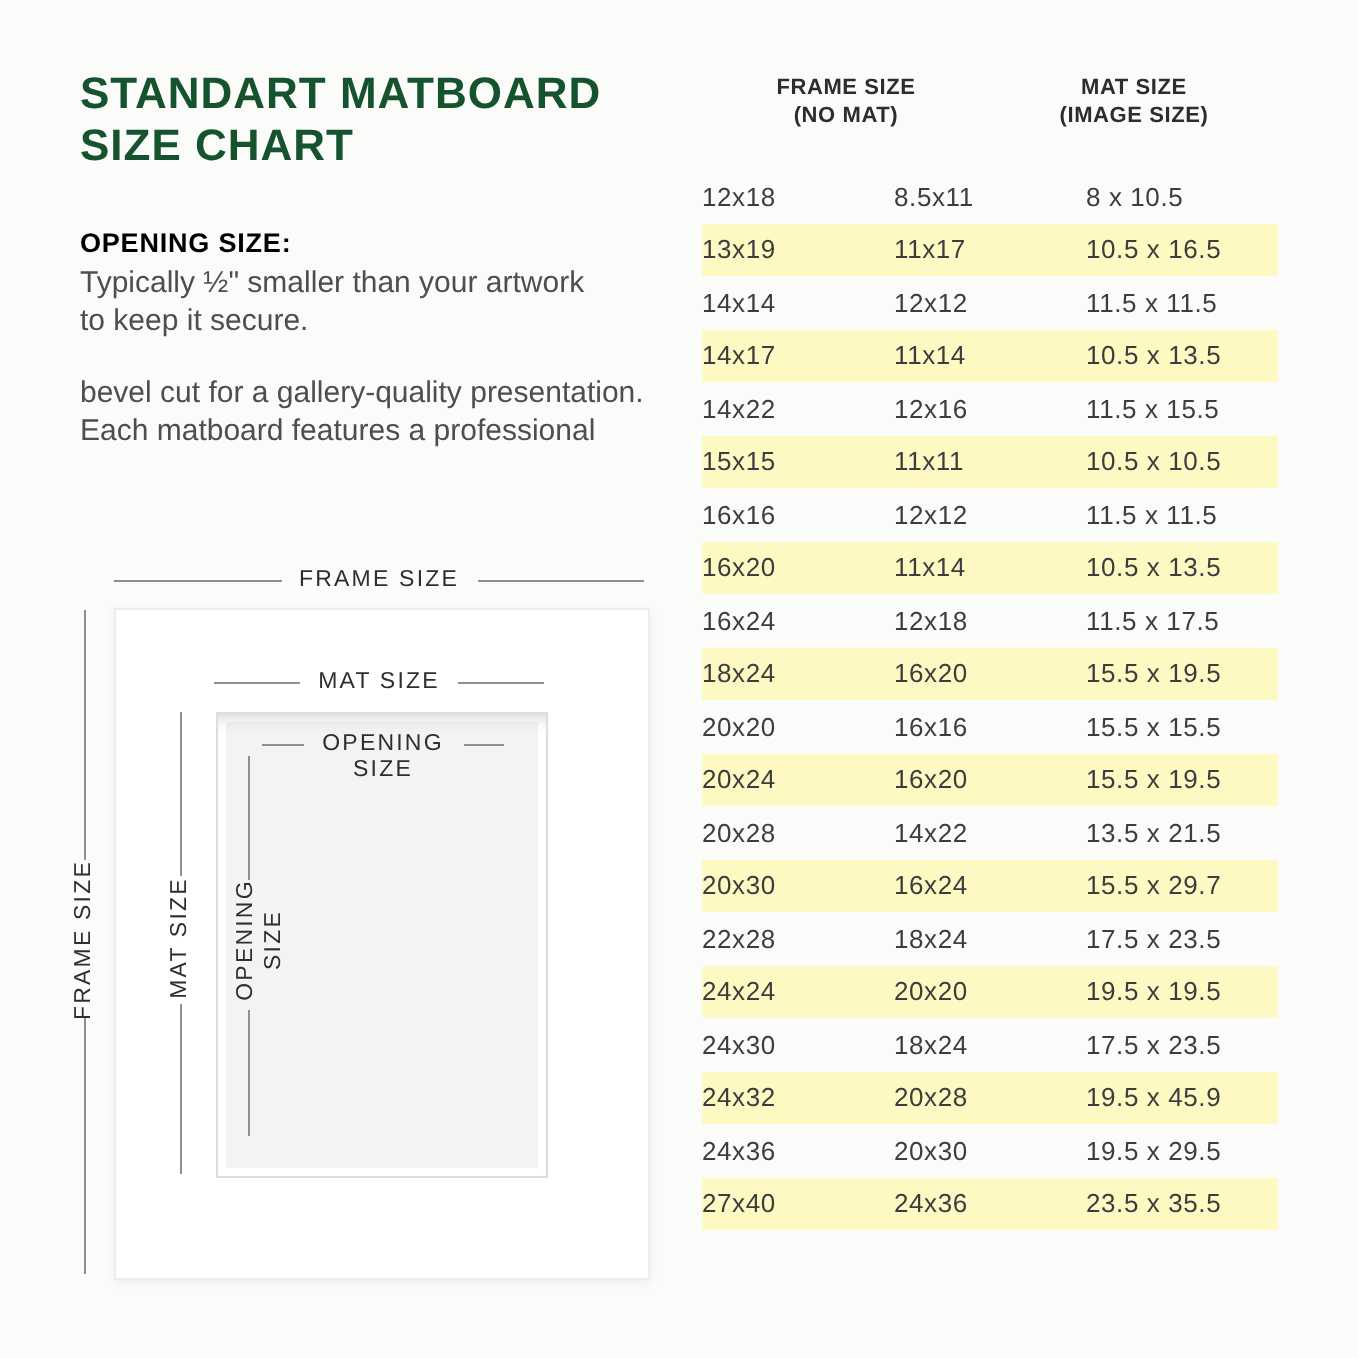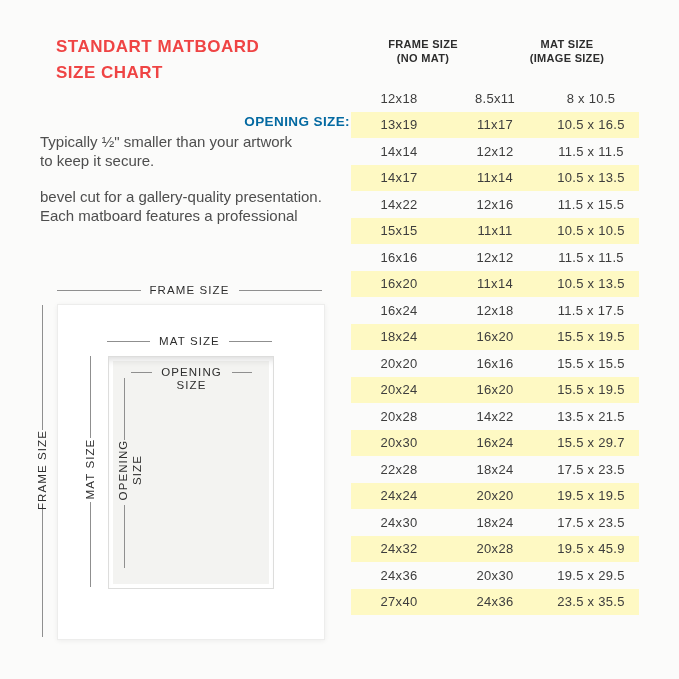--- a/index.html
+++ b/index.html
@@ -2,30 +2,30 @@
 <html><head>
 <meta charset="utf-8">
 <style>
   html,body { margin:0; padding:0; }
   body {
     width:679px; height:679px; position:relative; overflow:hidden;
     background:#fbfbfa; font-family:"Liberation Sans", sans-serif; color:#3c3c3c;
   }
   
   .title {
-    position:absolute; left:56px; top:34px;
-    font-size:17px; line-height:26px; font-weight:bold;
-    letter-spacing:0.5px; color:#ef4444;
+    position:absolute; left:40px; top:34px;
+    font-size:22px; line-height:26px; font-weight:bold;
+    letter-spacing:0.5px; color:#14532d;
   }
   .info-block { position:absolute; left:40px; width:310px; }
   #opening-block { top:114px; }
   #bevel-block  { top:188px; }
   .info-heading {
     font-size:13.5px; font-weight:bold; letter-spacing:0.4px;
-    color:#0369a1; margin-bottom:4px;text-align:right;
+    color:#000000; margin-bottom:4px;
   }
   .info-line { font-size:15px; line-height:18.5px; color:#4e4e4e; }
 
   
   .diagram { position:absolute; left:30px; top:278px; width:300px; height:395px; }
   .frame-rect {
     position:absolute; left:27px; top:26px; width:266px; height:334px;
     background:#ffffff; border:1px solid #ededec;
     box-shadow:0 1px 5px rgba(0,0,0,0.06);
   }
@@ -65,21 +65,21 @@
   
   .size-table { position:absolute; left:351px; top:38px; width:288px; }
   .thead { display:flex; }
   .th {
     flex:1; text-align:center; font-size:11px; font-weight:bold;
     letter-spacing:0.3px; line-height:13.5px; color:#2d2d2d;
   }
   .tbody { margin-top:20px; }
   .trow { display:flex; height:26.5px; align-items:center; }
   .trow.alt { background:#fef9c3; }
-  .tcell { flex:1; text-align:center; font-size:13px; letter-spacing:0.3px; color:#3d3d3d; }
+  .tcell { flex:1; font-size:13px; letter-spacing:0.3px; color:#3d3d3d; }
 </style>
 </head>
 <body>
 
 <div class="title">
   <div>STANDART MATBOARD</div>
   <div>SIZE CHART</div>
 </div>
 
 <div class="info-block" id="opening-block">

